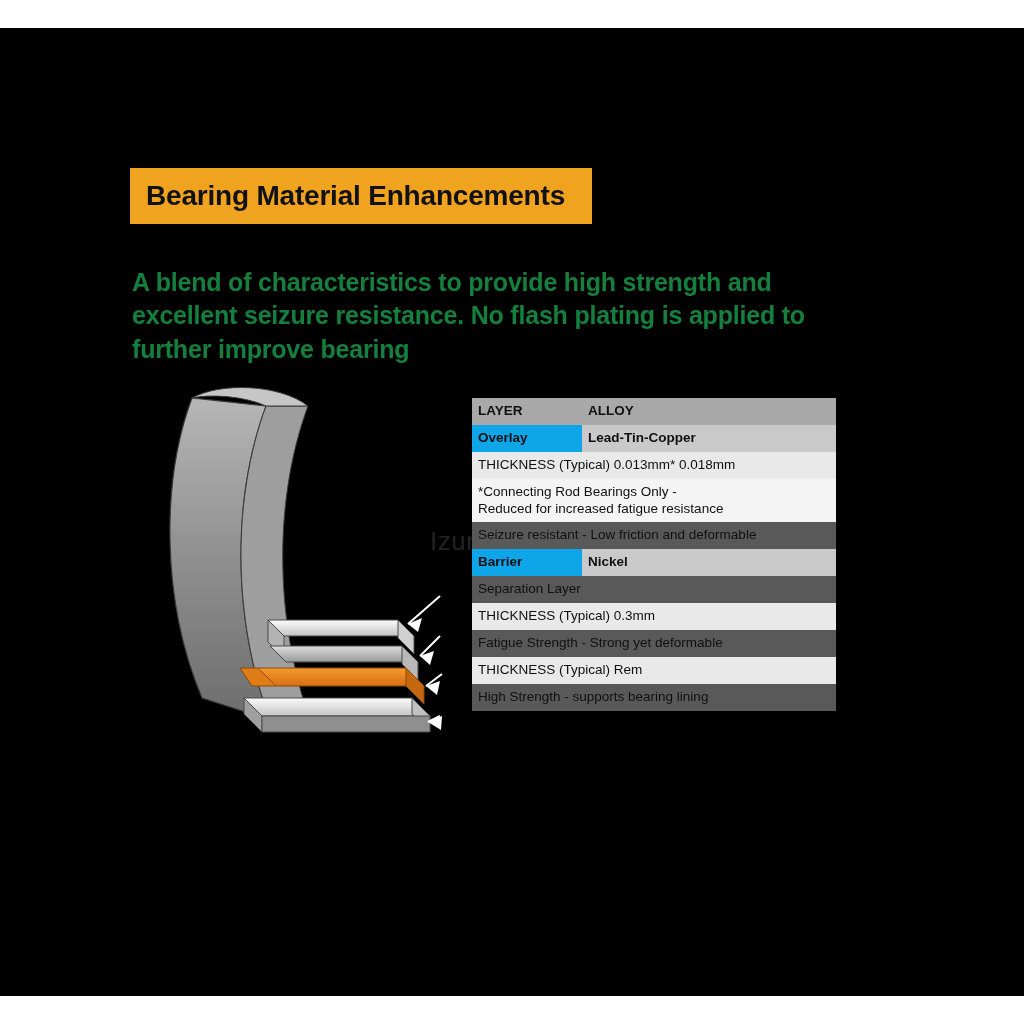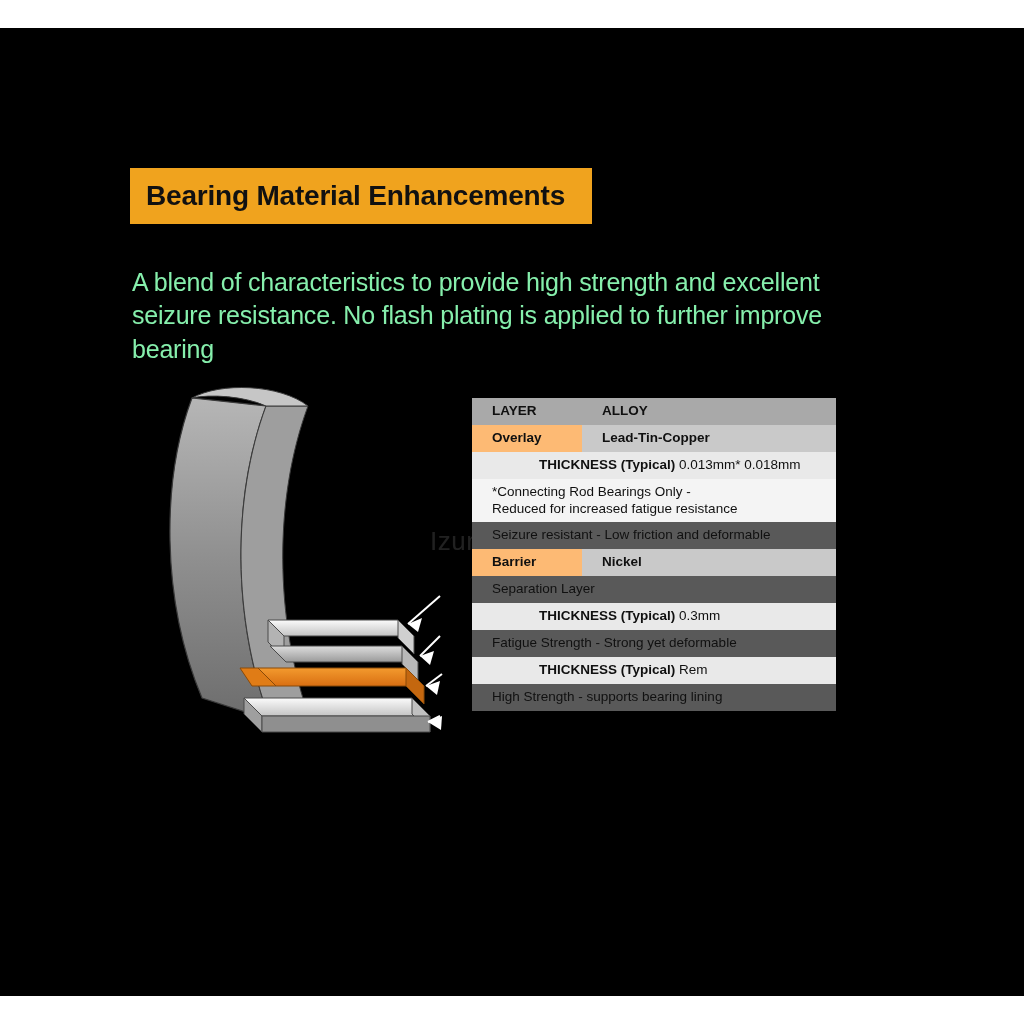--- a/index.html
+++ b/index.html
@@ -46,24 +46,25 @@
     font-weight: bold;
     color: #111111;
     letter-spacing: -0.2px;
   }
 
   #subtitle {
     position: absolute;
     left: 132px;
     top: 238px;
     width: 730px;
-    color: #86efac;
+    color: #15803d;
     font-size: 25px;
     line-height: 1.33;
     letter-spacing: -0.2px;
+    font-weight: bold;
   }
 
   
   #watermark {
     position: absolute;
     left: 430px;
     top: 498px;
     font-size: 26px;
     color: rgba(255,255,255,0.13);
     letter-spacing: 0.5px;
@@ -84,32 +85,32 @@
     position: absolute;
     left: 472px;
     top: 370px;
     width: 364px;
     border-collapse: collapse;
     table-layout: fixed;
   }
   #layer-table td {
     font-size: 13.5px;
     color: #101010;
-    padding: 5px 20px;
+    padding: 5px 6px;
     vertical-align: middle;
     line-height: 1.25;
   }
   .c-left  { width: 110px; }
   .c-right { width: 254px; }
 
   tr.head td            { background: #a9a9a9; font-weight: bold; font-size: 13.5px; }
-  tr.layer td.lbl       { background: #fdba74; font-weight: bold; font-size: 14.5px; }
+  tr.layer td.lbl       { background: #0ea5e9; font-weight: bold; font-size: 14.5px; }
   tr.layer td.val       { background: #c9c9c9; font-weight: bold; }
   tr.thick td           { background: #e9e9e9; }
-  tr.thick td b         { font-weight: bold; margin-left: 47px; }
+  tr.thick td b         { font-weight: normal; }
   tr.note td            { background: #f4f4f4; font-size: 12.5px; }
   tr.prop td            { background: #595959; color: #f0a31e; font-size: 14px; }
   td.span               { }
 </style>
 </head>
 <body>
 
 <div id="stage">
 
   <div id="panel">

